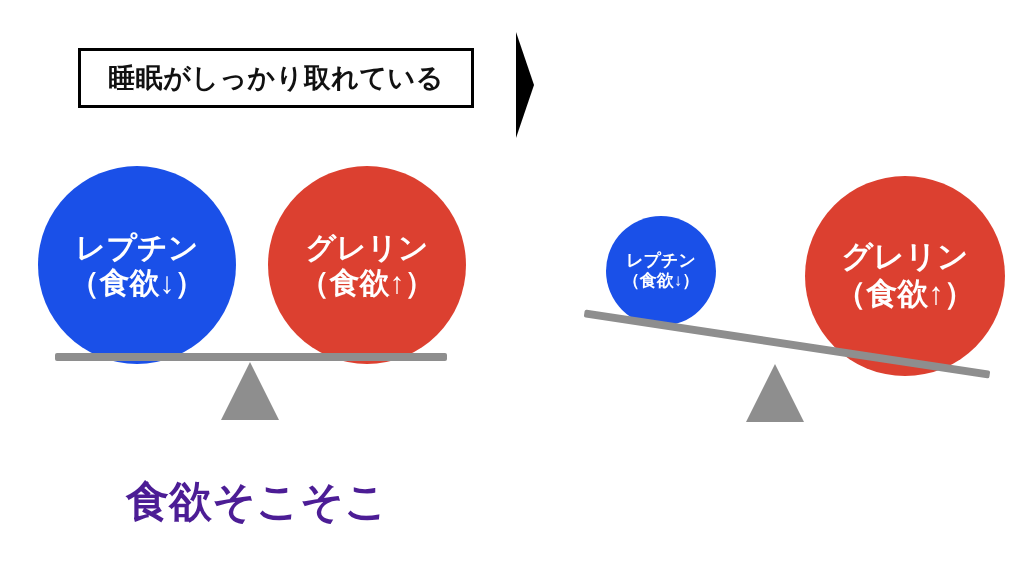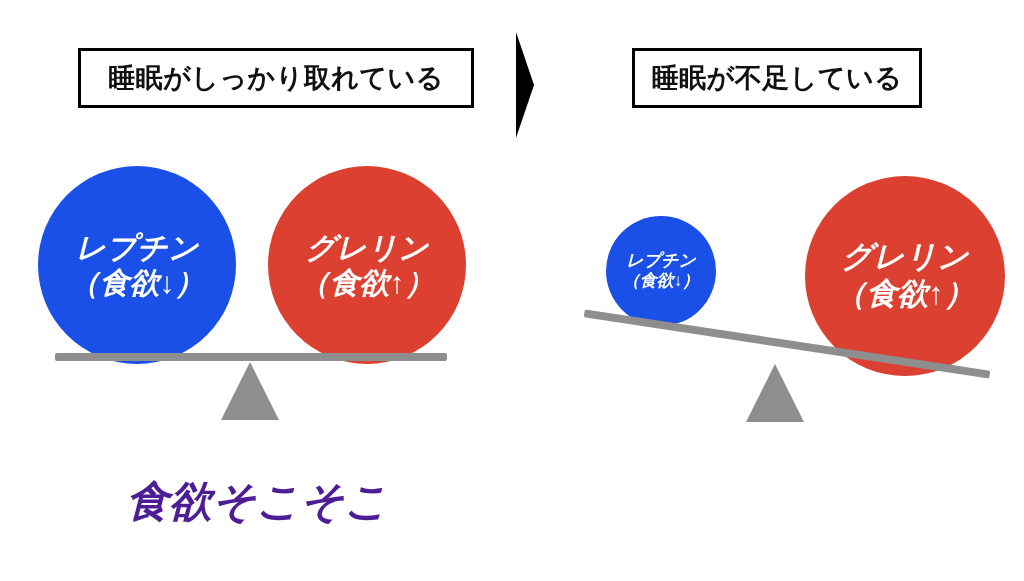--- a/index.html
+++ b/index.html
@@ -42,21 +42,21 @@
   
   #divider-arrow {
     position: absolute;
     left: 505px;
     top: 30px;
     width: 40px;
     height: 110px;
   }
 
   
-  .scale-panel { position: absolute; top: 0; height: 480px; font-style: italic; }
+  .scale-panel { position: absolute; top: 0; height: 480px; }
   #panel-left  { left: 0;    width: 512px; }
   #panel-right { left: 512px; width: 512px; }
 
   .beam {
     position: absolute;
     background: #8e8e8e;
     border-radius: 2px;
   }
   #beam-left {
     left: 55px;
@@ -138,23 +138,20 @@
 </style>
 </head>
 <body>
 
 <div id="stage">
 
   <div class="caption-box" id="caption-box-left">
     <span class="caption-text">睡眠がしっかり取れている</span>
   </div>
 
-  <div class="caption-box" id="caption-box-right">
-    <span class="caption-text">睡眠が不足している</span>
-  </div>
 
   <svg id="divider-arrow" viewBox="0 0 40 110">
     <polygon points="11,2 11,108 29,55" fill="#000000"></polygon>
   </svg>
 
   <div class="scale-panel" id="panel-left">
 
     <div class="circle" id="circle-leptin-left">
       <span class="c-name">レプチン</span>
       <span class="c-sub">（食欲↓）</span>

